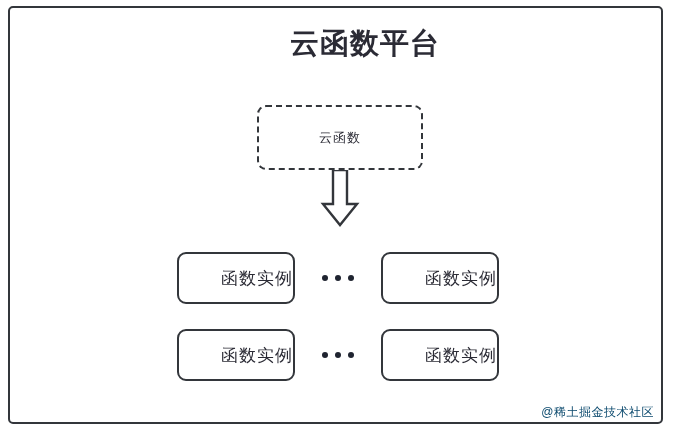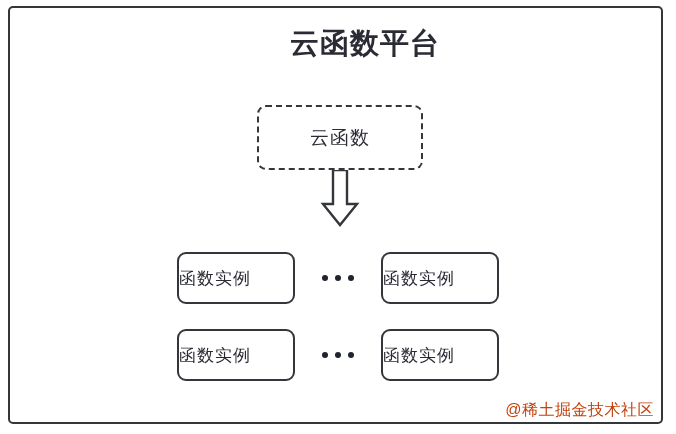--- a/index.html
+++ b/index.html
@@ -57,21 +57,21 @@
     top: 105px;
     width: 166px;
     height: 65px;
     box-sizing: border-box;
     border: 2px dashed #33363b;
     border-radius: 9px;
     background: #ffffff;
     display: flex;
     align-items: center;
     justify-content: center;
-    font-size: 19px;
+    font-size: 13px;
     color: #2b2b35;
     letter-spacing: 1px;
   }
 
   
   .flow-arrow {
     position: absolute;
     left: 316px;
     top: 170px;
     width: 48px;
@@ -93,21 +93,21 @@
 
   .instance-box {
     width: 118px;
     height: 52px;
     box-sizing: border-box;
     border: 2px solid #33363b;
     border-radius: 9px;
     background: #ffffff;
     display: flex;
     align-items: center;
-    justify-content: flex-start;
+    justify-content: flex-end;
     font-size: 17px;
     letter-spacing: 1px;
     color: #2b2b35;
   }
 
   .ellipsis {
     width: 86px;
     display: flex;
     align-items: center;
     justify-content: center;
@@ -118,22 +118,22 @@
     height: 6px;
     border-radius: 50%;
     background: #1f2430;
   }
 
   
   .watermark {
     position: absolute;
     right: 22px;
     bottom: 13px;
-    font-size: 16px;
-    color: #c2410c;
+    font-size: 12px;
+    color: #0c4a6e;
     letter-spacing: 0.5px;
     white-space: nowrap;
   }
 </style>
 </head>
 <body>
 
 <div class="canvas">
 
   <div class="platform-box"></div>

